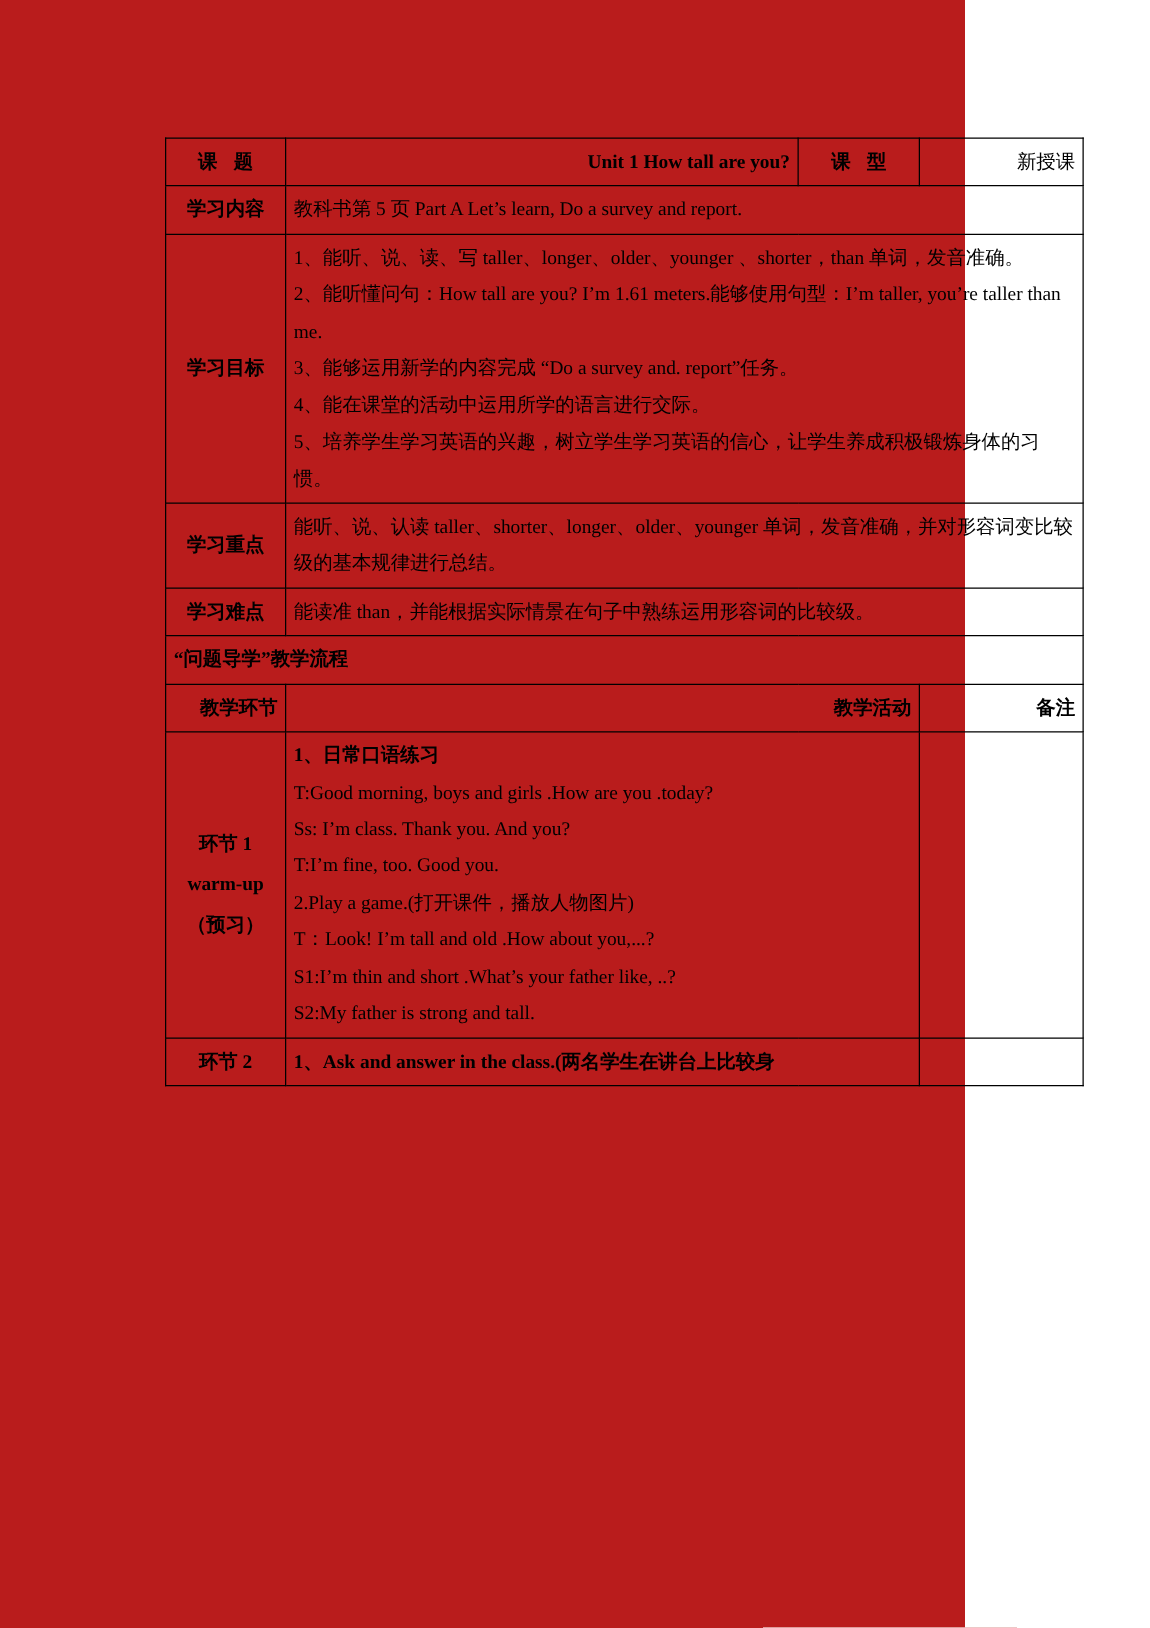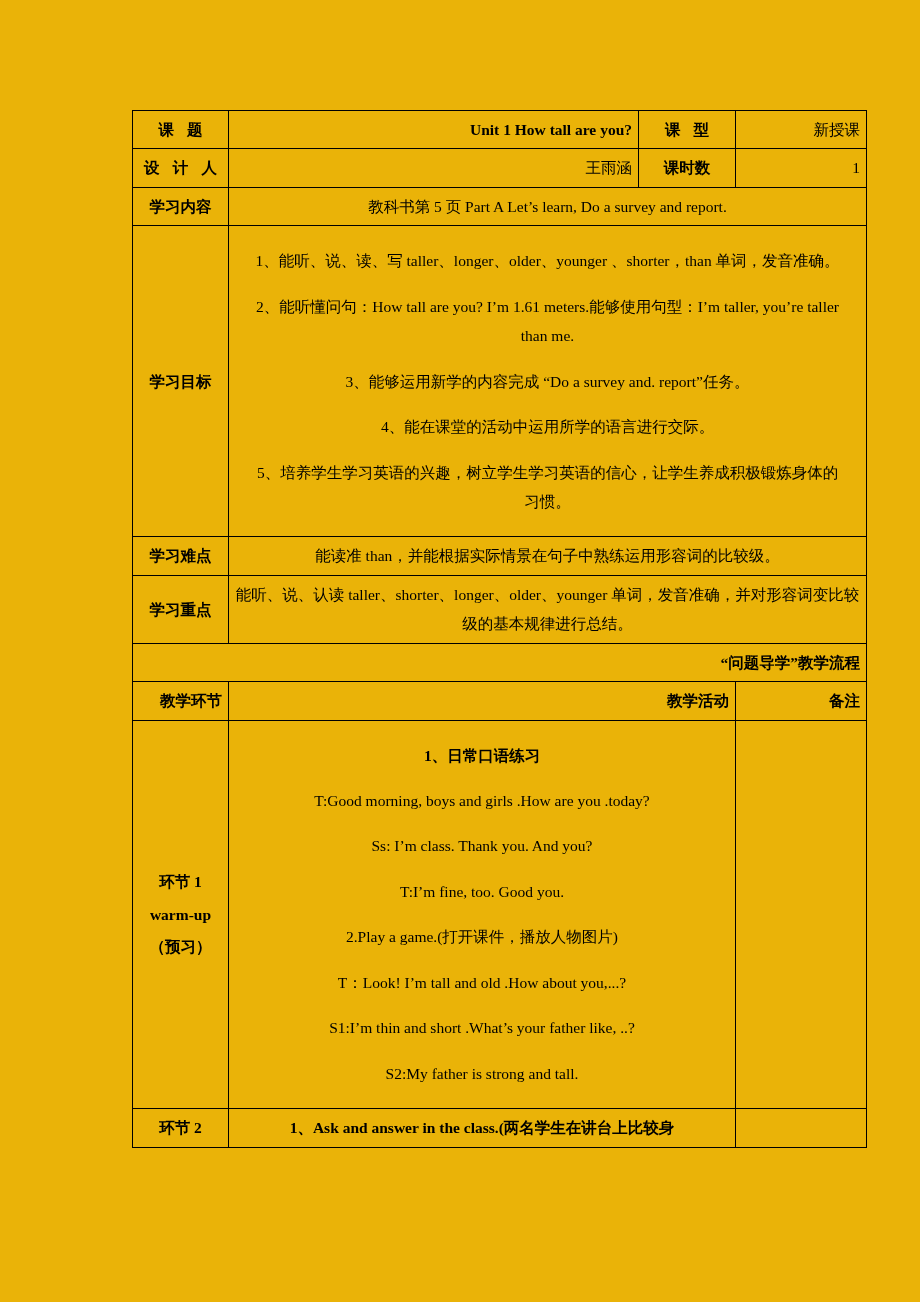--- a/index.html
+++ b/index.html
@@ -9,23 +9,23 @@
   }
   body {
     width: 920px;
     height: 1302px;
     font-family: "Liberation Serif", "DejaVu Serif", serif;
     color: #000000;
     overflow: hidden;
   }
   .page {
     position: relative;
-    width: 920px;
+    width: 772px;
     height: 1302px;
-    background: #eab308;
+    background: #b91c1c;
   }
   .lesson-table {
     position: absolute;
     left: 132px;
     top: 110px;
     width: 734px;
     border-collapse: collapse;
     table-layout: fixed;
   }
   .lesson-table td {
@@ -48,29 +48,29 @@
     white-space: nowrap;
   }
   .label-spread {
     display: inline-block;
     letter-spacing: 0.30em;
     text-indent: 0.30em;
   }
   .center { text-align: right; }
   .bold { font-weight: bold; }
   .body-cell {
-    text-align: center;
+    text-align: left;
     line-height: 2.05;
   }
   .body-cell p {
-    margin: 16px;
+    margin: 0;
   }
   .tight p { line-height: 1.62; }
   .title-cell {
-    text-align: right;
+    text-align: left;
     font-weight: bold;
     font-size: 16.5px;
   }
   .flow-header {
     text-align: right;
     font-weight: bold;
     font-size: 16px;
     padding: 7px 6px;
   }
   .stage-cell {
@@ -105,30 +105,20 @@
         <td class="label-cell">
           <span class="label-spread">课 题</span>
         </td>
         <td class="center bold">Unit 1   How tall are you?</td>
         <td class="label-cell">
           <span class="label-spread">课 型</span>
         </td>
         <td class="center">新授课</td>
       </tr>
 
-      <tr>
-        <td class="label-cell">
-          <span class="label-spread">设 计 人</span>
-        </td>
-        <td class="center">王雨涵</td>
-        <td class="label-cell">
-          <span>课时数</span>
-        </td>
-        <td class="center">1</td>
-      </tr>
 
       <tr>
         <td class="label-cell">
           <span>学习内容</span>
         </td>
         <td class="body-cell" colspan="3">教科书第 5 页 Part A      Let’s learn, Do a survey and report.</td>
       </tr>
 
       <tr>
         <td class="label-cell">
@@ -138,30 +128,30 @@
           <p>1、能听、说、读、写 taller、longer、older、younger 、shorter，than 单词，发音准确。</p>
           <p>2、能听懂问句：How tall are you? I’m 1.61 meters.能够使用句型：I’m taller, you’re taller than me.</p>
           <p>3、能够运用新学的内容完成 “Do a survey and. report”任务。</p>
           <p>4、能在课堂的活动中运用所学的语言进行交际。</p>
           <p>5、培养学生学习英语的兴趣，树立学生学习英语的信心，让学生养成积极锻炼身体的习惯。</p>
         </td>
       </tr>
 
       <tr>
         <td class="label-cell">
-          <span>学习难点</span>
+          <span>学习重点</span>
         </td>
-        <td class="body-cell" colspan="3">能读准 than，并能根据实际情景在句子中熟练运用形容词的比较级。</td>
+        <td class="body-cell" colspan="3">能听、说、认读 taller、shorter、longer、older、younger 单词，发音准确，并对形容词变比较级的基本规律进行总结。</td>
       </tr>
 
       <tr>
         <td class="label-cell">
-          <span>学习重点</span>
+          <span>学习难点</span>
         </td>
-        <td class="body-cell" colspan="3">能听、说、认读 taller、shorter、longer、older、younger 单词，发音准确，并对形容词变比较级的基本规律进行总结。</td>
+        <td class="body-cell" colspan="3">能读准 than，并能根据实际情景在句子中熟练运用形容词的比较级。</td>
       </tr>
 
 
 
       <tr>
         <td class="title-cell" colspan="4">“问题导学”教学流程</td>
       </tr>
 
       <tr>
         <td class="flow-header">教学环节</td>

